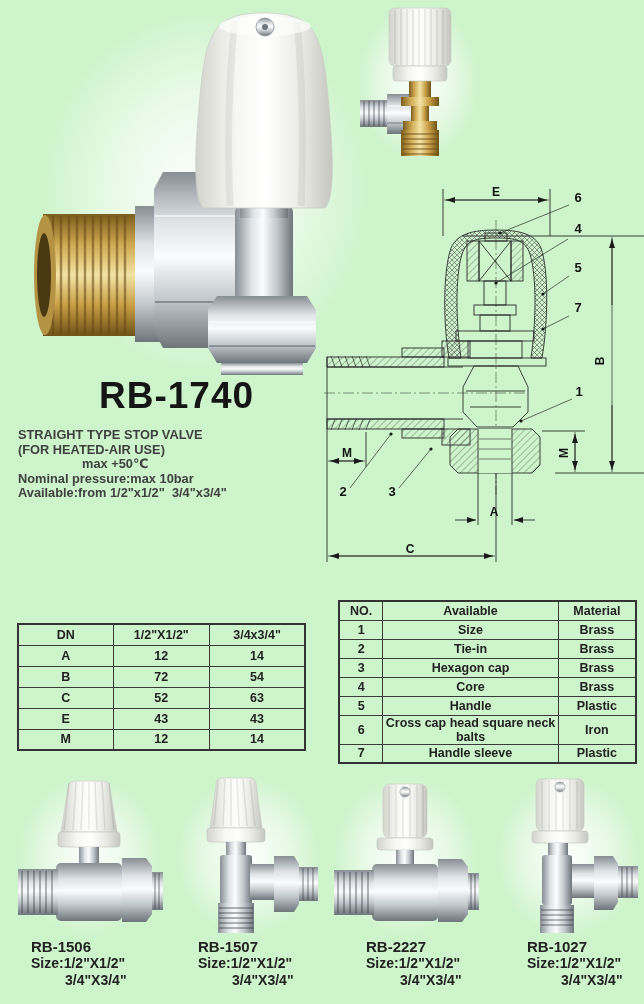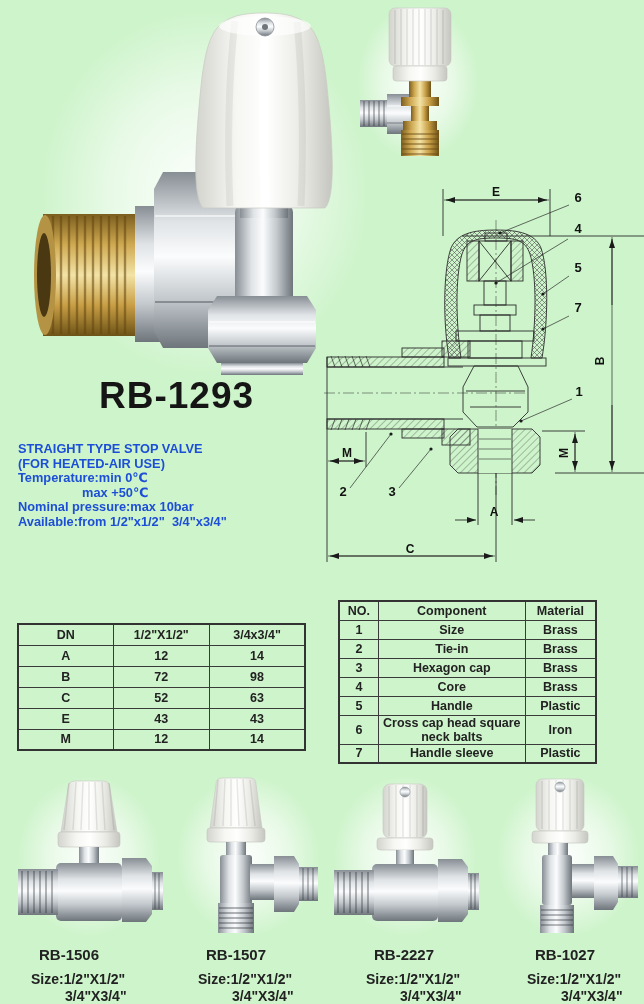--- a/index.html
+++ b/index.html
@@ -6,35 +6,35 @@
   .page{
     position:relative;width:644px;height:1004px;overflow:hidden;
     background:#cdf4ca;
     font-family:"Liberation Sans","DejaVu Sans",sans-serif;
     color:#1e1e1e;
   }
   .abs{position:absolute;}
   .model-title{
     left:99px;top:375px;font-size:37px;font-weight:bold;letter-spacing:1px;color:#151515;
   }
-  .specs{left:18px;top:428px;font-size:12.8px;font-weight:bold;color:#1d4ed8;margin-top:14px;}
+  .specs{left:18px;top:428px;font-size:12.8px;font-weight:bold;color:#404040;}
   .specs p{margin:0;line-height:14.6px;white-space:pre;}
   .specs .indent{padding-left:64px;}
   table.sheet{border-collapse:collapse;position:absolute;background:transparent;border:2px solid #333;}
   table.sheet th,table.sheet td{
     border:1px solid #3a3a3a;text-align:center;vertical-align:middle;
     font-size:12.5px;font-weight:bold;color:#222;padding:0 2px;
   }
   .dn-table{left:17px;top:623px;width:289px;}
   .dn-table tr{height:21px;padding-left:16px;}
-  .comp-table{left:338px;top:600px;width:259px;}
+  .comp-table{left:338px;top:600px;width:299px;}
   .comp-table tr{height:19px;}
   .comp-table td,.comp-table th{font-size:12px;}
   .caption{position:absolute;top:938px;font-weight:bold;color:#222;}
-  .caption .code{font-size:15px;line-height:17px;margin:8px;}
+  .caption .code{font-size:15px;line-height:17px;margin:0;}
   .caption p{font-size:14px;line-height:16.5px;margin:0;white-space:pre;}
   .caption .size2{padding-left:34px;}
   svg text{font-family:"Liberation Sans","DejaVu Sans",sans-serif;}
   .dimtxt{font-size:12px;font-weight:bold;fill:#111;}
   .parttxt{font-size:13px;font-weight:bold;fill:#111;}
 </style>
 </head>
 <body>
 
 <div class="page">
@@ -329,25 +329,24 @@
     <text class="dimtxt" x="88" y="388" text-anchor="middle">C</text>
     <text class="parttxt" x="256" y="37" text-anchor="middle">6</text>
     <text class="parttxt" x="256" y="68" text-anchor="middle">4</text>
     <text class="parttxt" x="256" y="107" text-anchor="middle">5</text>
     <text class="parttxt" x="256" y="147" text-anchor="middle">7</text>
     <text class="parttxt" x="257" y="231" text-anchor="middle">1</text>
     <text class="parttxt" x="21" y="331" text-anchor="middle">2</text>
     <text class="parttxt" x="70" y="331" text-anchor="middle">3</text>
   </svg>
 
-  <div class="abs model-title">RB-1293</div>
+  <div class="abs model-title">RB-1740</div>
   <div class="abs specs">
     <p>STRAIGHT TYPE STOP VALVE</p>
     <p>(FOR HEATED-AIR USE)</p>
-    <p>Temperature:min 0℃</p>
     <p class="indent">max +50℃</p>
     <p>Nominal pressure:max 10bar</p>
     <p>Available:from 1/2"x1/2"  3/4"x3/4"</p>
   </div>
 
   <table class="sheet dn-table">
     <colgroup>
         <col style="width:96px">
         <col style="width:97px">
         <col style="width:96px">
@@ -359,21 +358,21 @@
       <th>3/4x3/4"</th>
     </tr>
     <tr>
       <td>A</td>
       <td>12</td>
       <td>14</td>
     </tr>
     <tr>
       <td>B</td>
       <td>72</td>
-      <td>98</td>
+      <td>54</td>
     </tr>
     <tr>
       <td>C</td>
       <td>52</td>
       <td>63</td>
     </tr>
     <tr>
       <td>E</td>
       <td>43</td>
       <td>43</td>
@@ -388,21 +387,21 @@
 
   <table class="sheet comp-table">
     <colgroup>
         <col style="width:44px">
         <col style="width:177px">
         <col style="width:78px">
       </colgroup>
     <tbody>
         <tr>
       <th>NO.</th>
-      <th>Component</th>
+      <th>Available</th>
       <th>Material</th>
     </tr>
     <tr>
       <td>1</td>
       <td>Size</td>
       <td>Brass</td>
     </tr>
     <tr>
       <td>2</td>
       <td>Tie-in</td>

